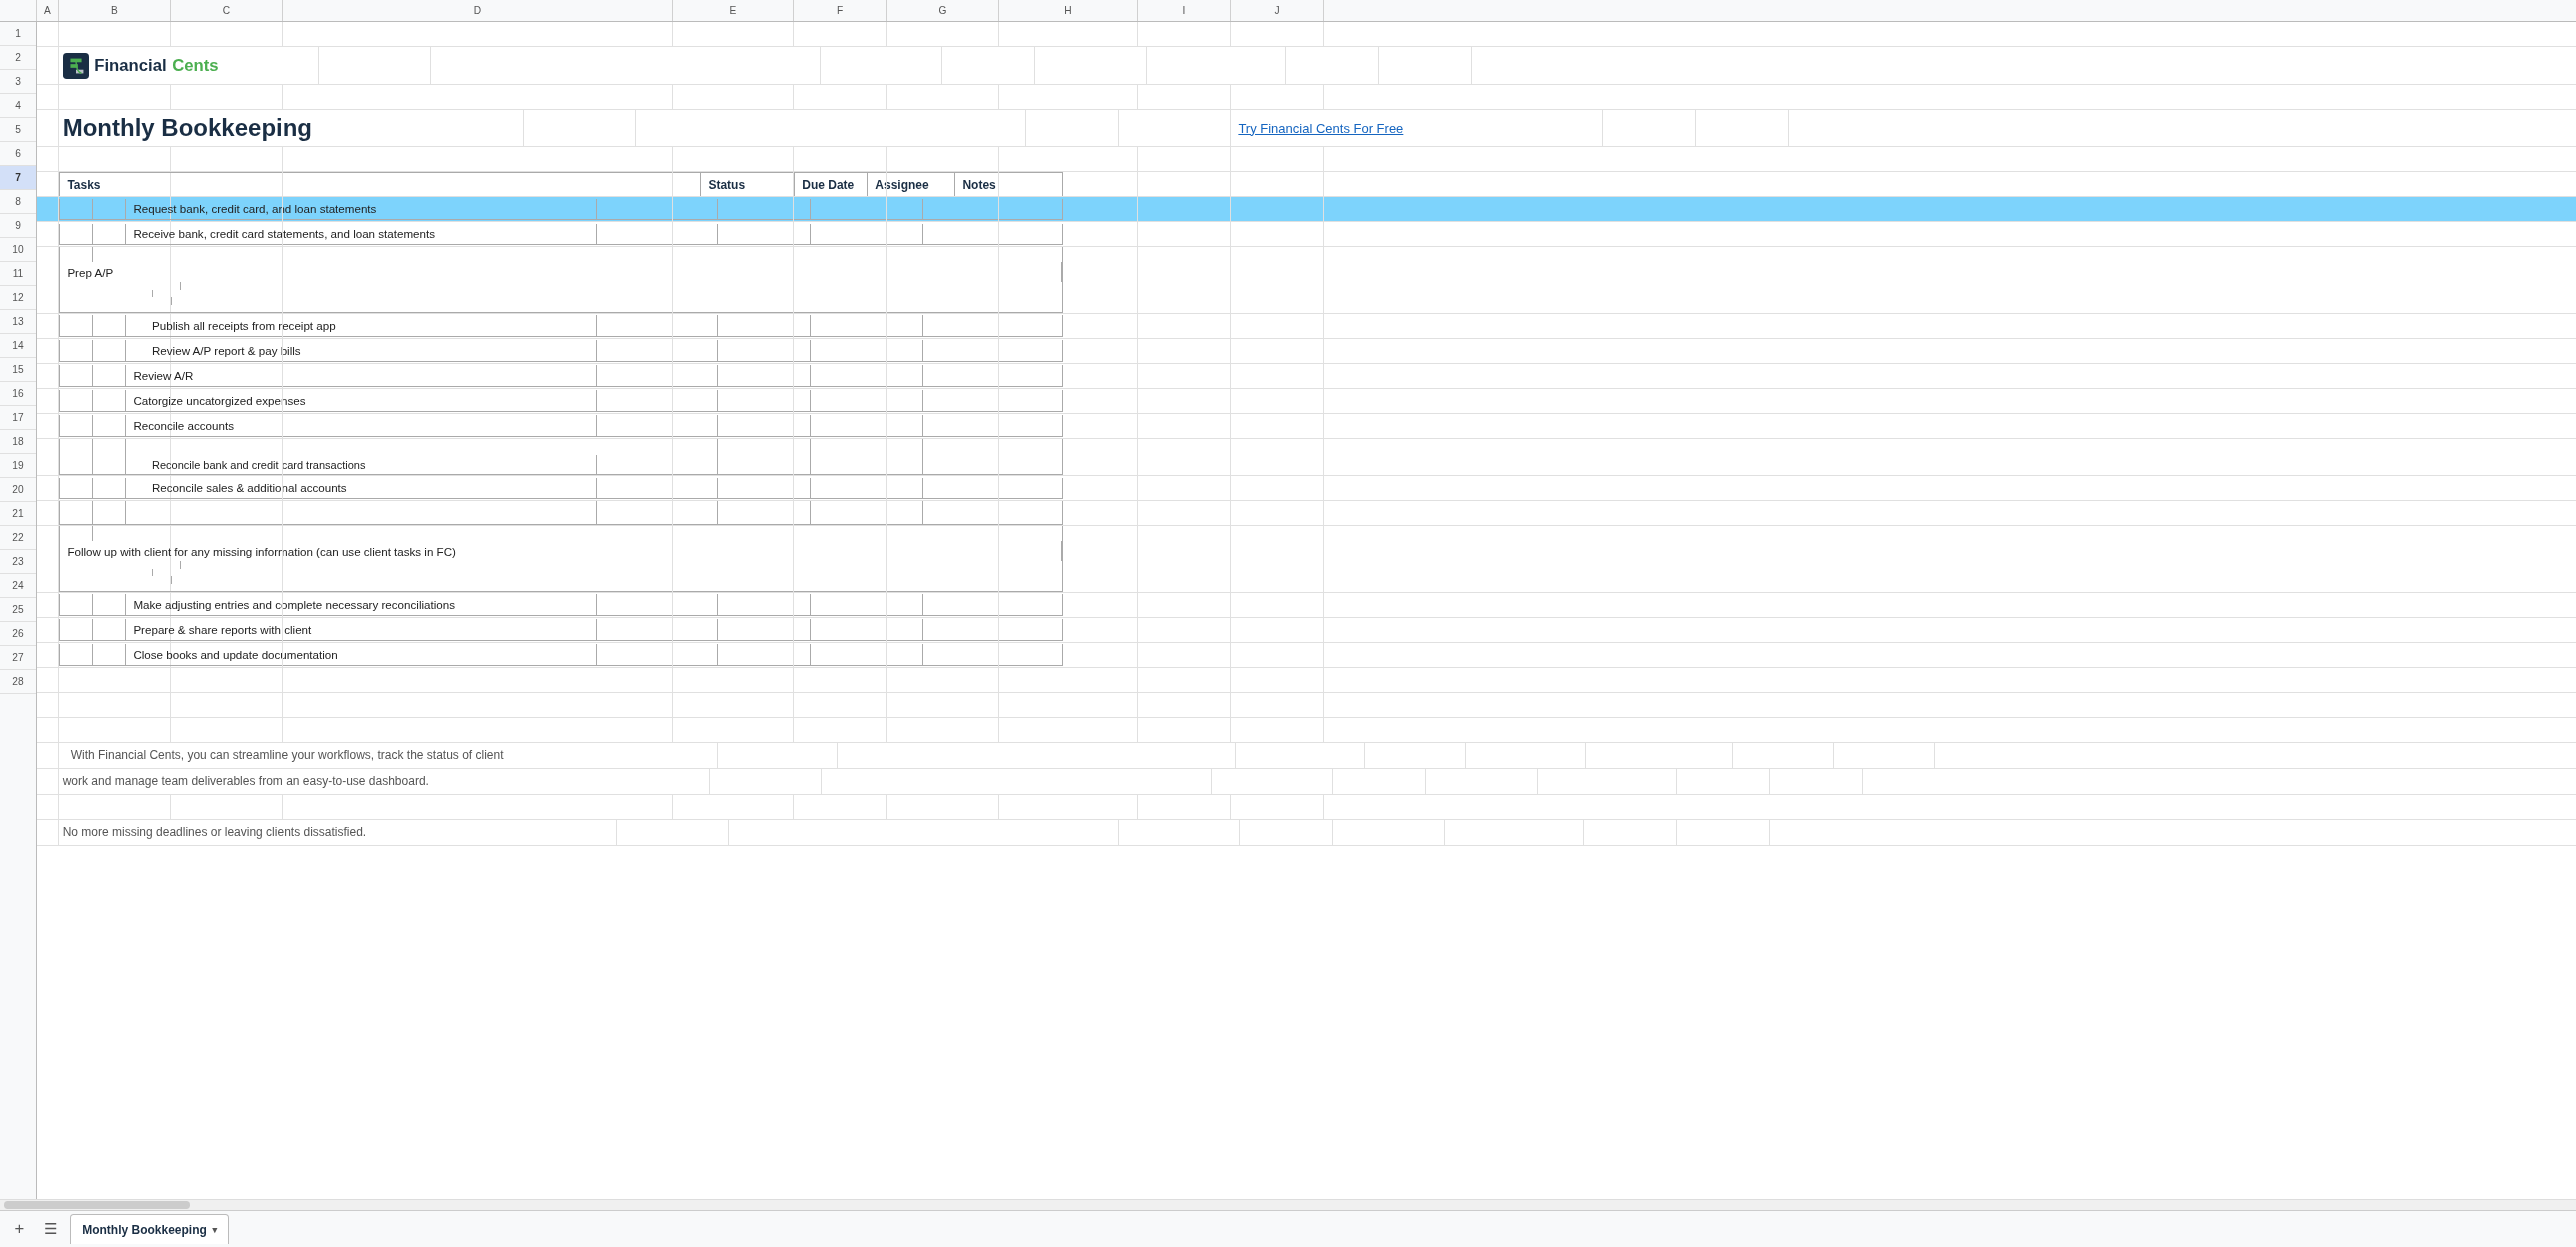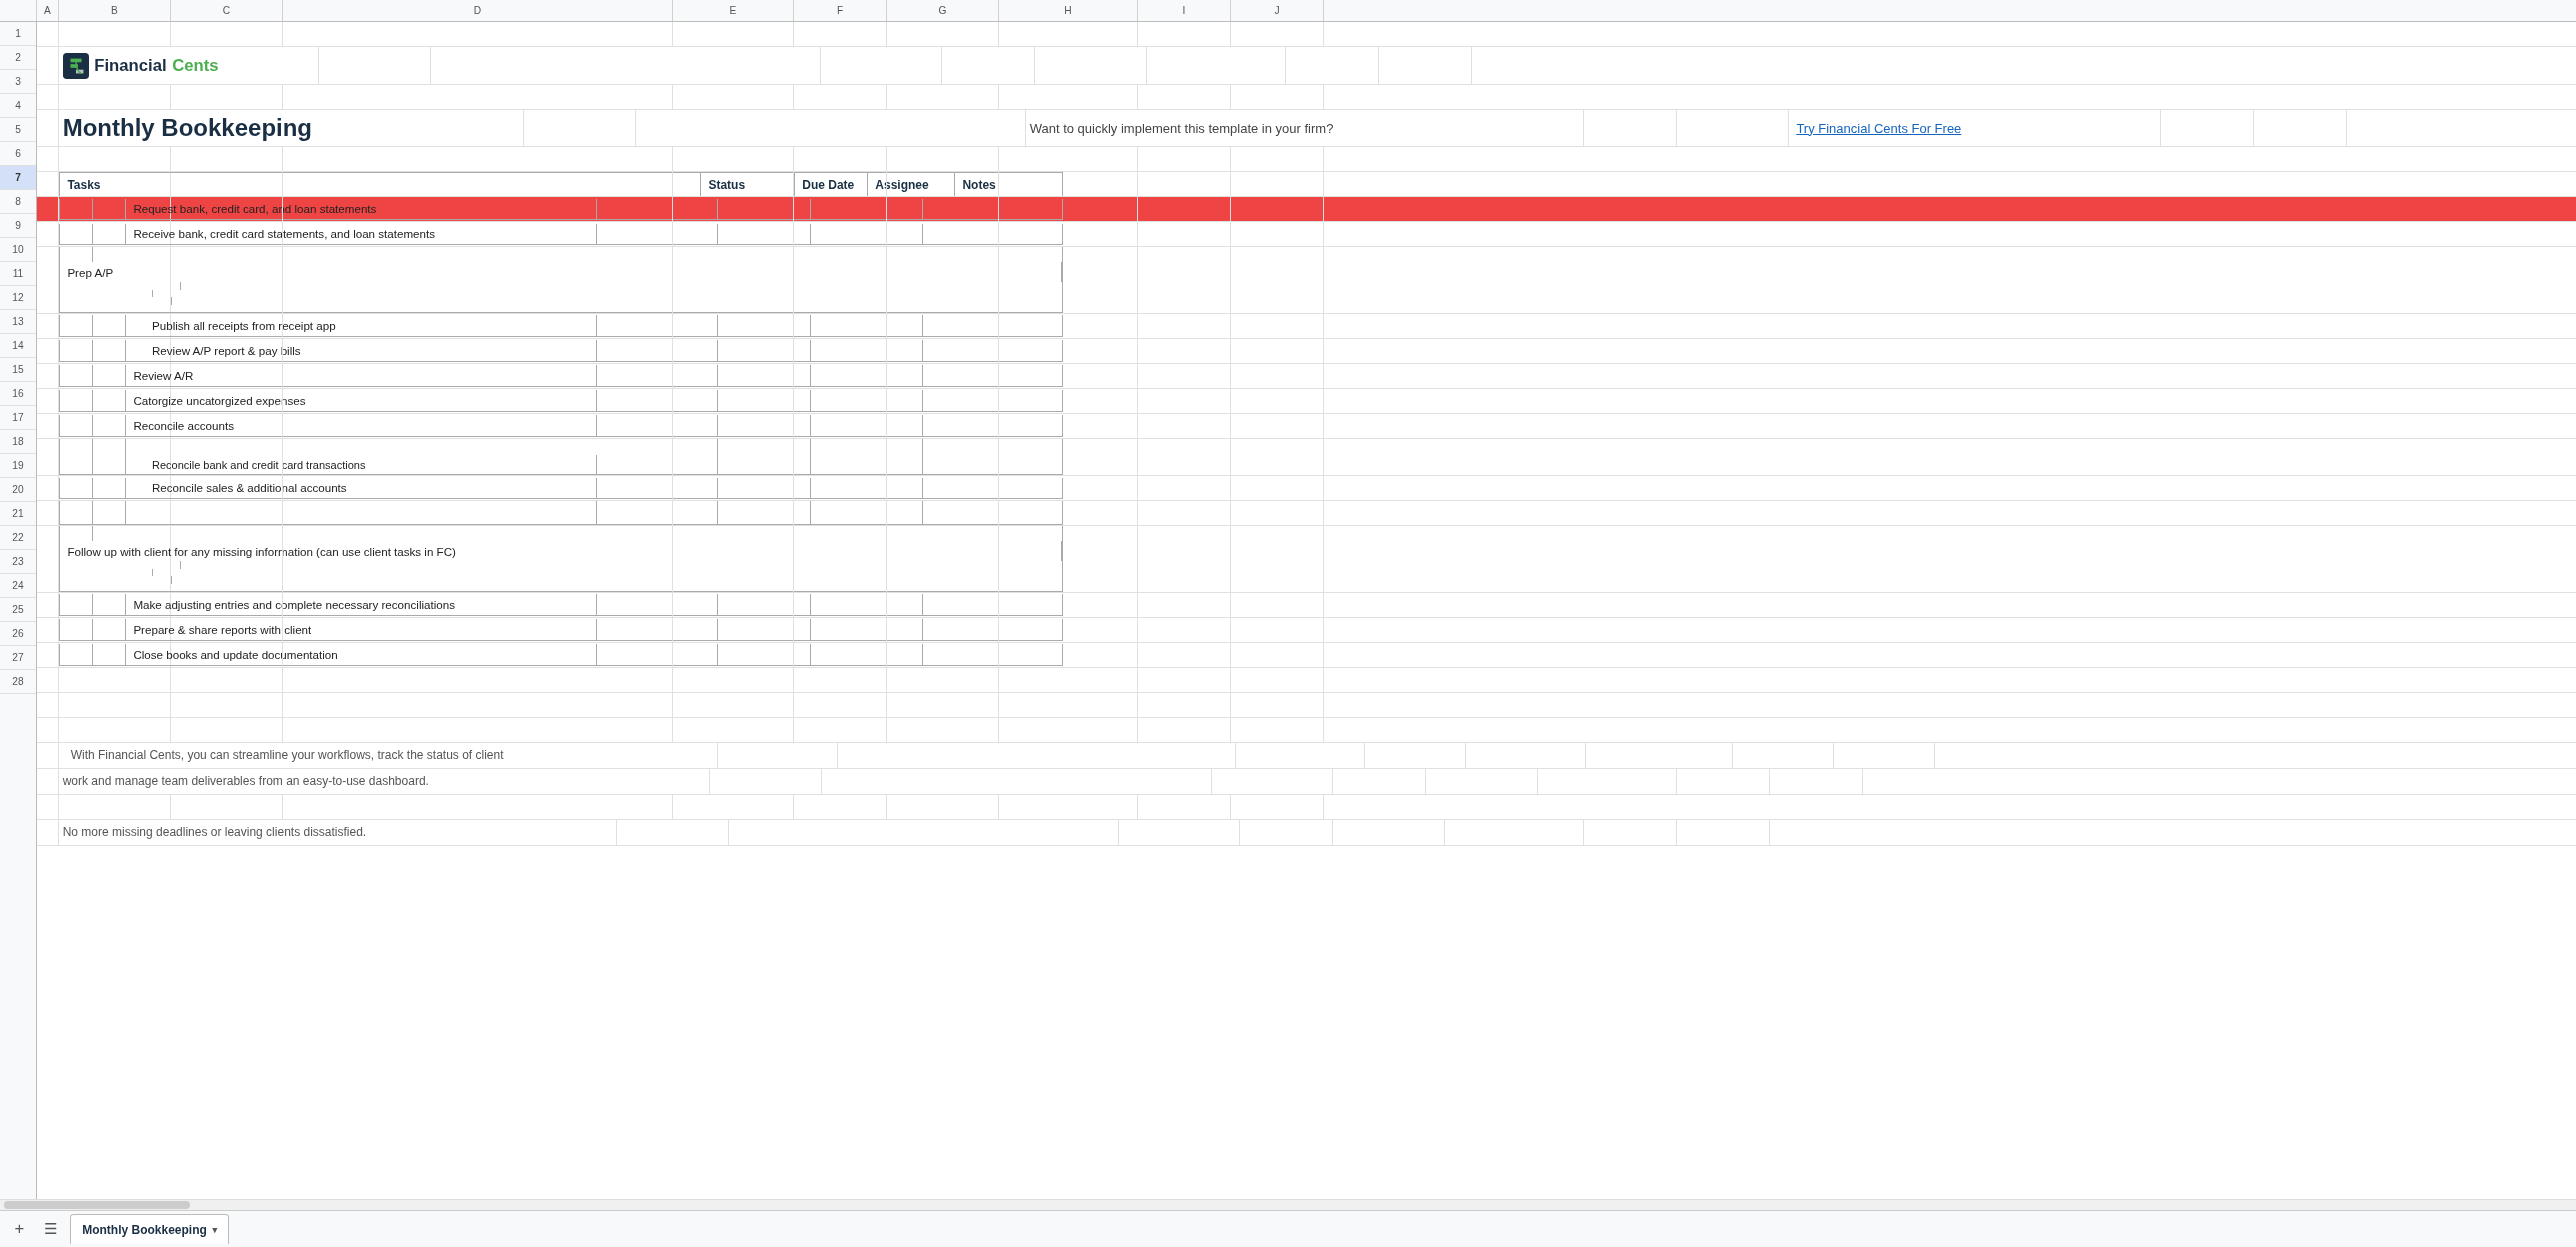--- a/index.html
+++ b/index.html
@@ -85,21 +85,21 @@
       overflow-x: auto;
     }
 
     .grid-row {
       display: flex;
       flex-direction: row;
       border-bottom: 0.9px solid #e0e0e0;
       min-height: 24px;
     }
     .grid-row.row-selected {
-      background: #ef4444;
+      background: #7dd3fc;
     }
 
     .cell {
       border-right: 0.9px solid #e0e0e0;
       padding: 1.9px 3.7px;
       display: flex;
       align-items: center;
       min-height: 24px;
       flex-shrink: 0;
       font-size: 11.6px;
@@ -354,23 +354,20 @@
         <div class="cell col-j"></div>
       </div>
 
       <div class="grid-row" style="min-height:37px;">
         <div class="cell col-a"></div>
         <div class="cell col-b" style="overflow:visible; white-space:nowrap; min-width:465px;">
           <span class="page-title">Monthly Bookkeeping</span>
         </div>
         <div class="cell col-c"></div>
         <div class="cell col-d"></div>
-        <div class="cell col-e" style="overflow:visible; white-space:nowrap; min-width:558px;">
-          <span class="cta-text">Want to quickly implement this template in your firm?</span>
-        </div>
         <div class="cell col-f"></div>
         <div class="cell col-g"></div>
         <div class="cell col-h" style="overflow:visible; white-space:nowrap; min-width:372px; padding-left:7.4px;">
           <a class="cta-link" href="#">Try Financial Cents For Free</a>
         </div>
         <div class="cell col-i"></div>
         <div class="cell col-j"></div>
       </div>
 
       <div class="grid-row">

